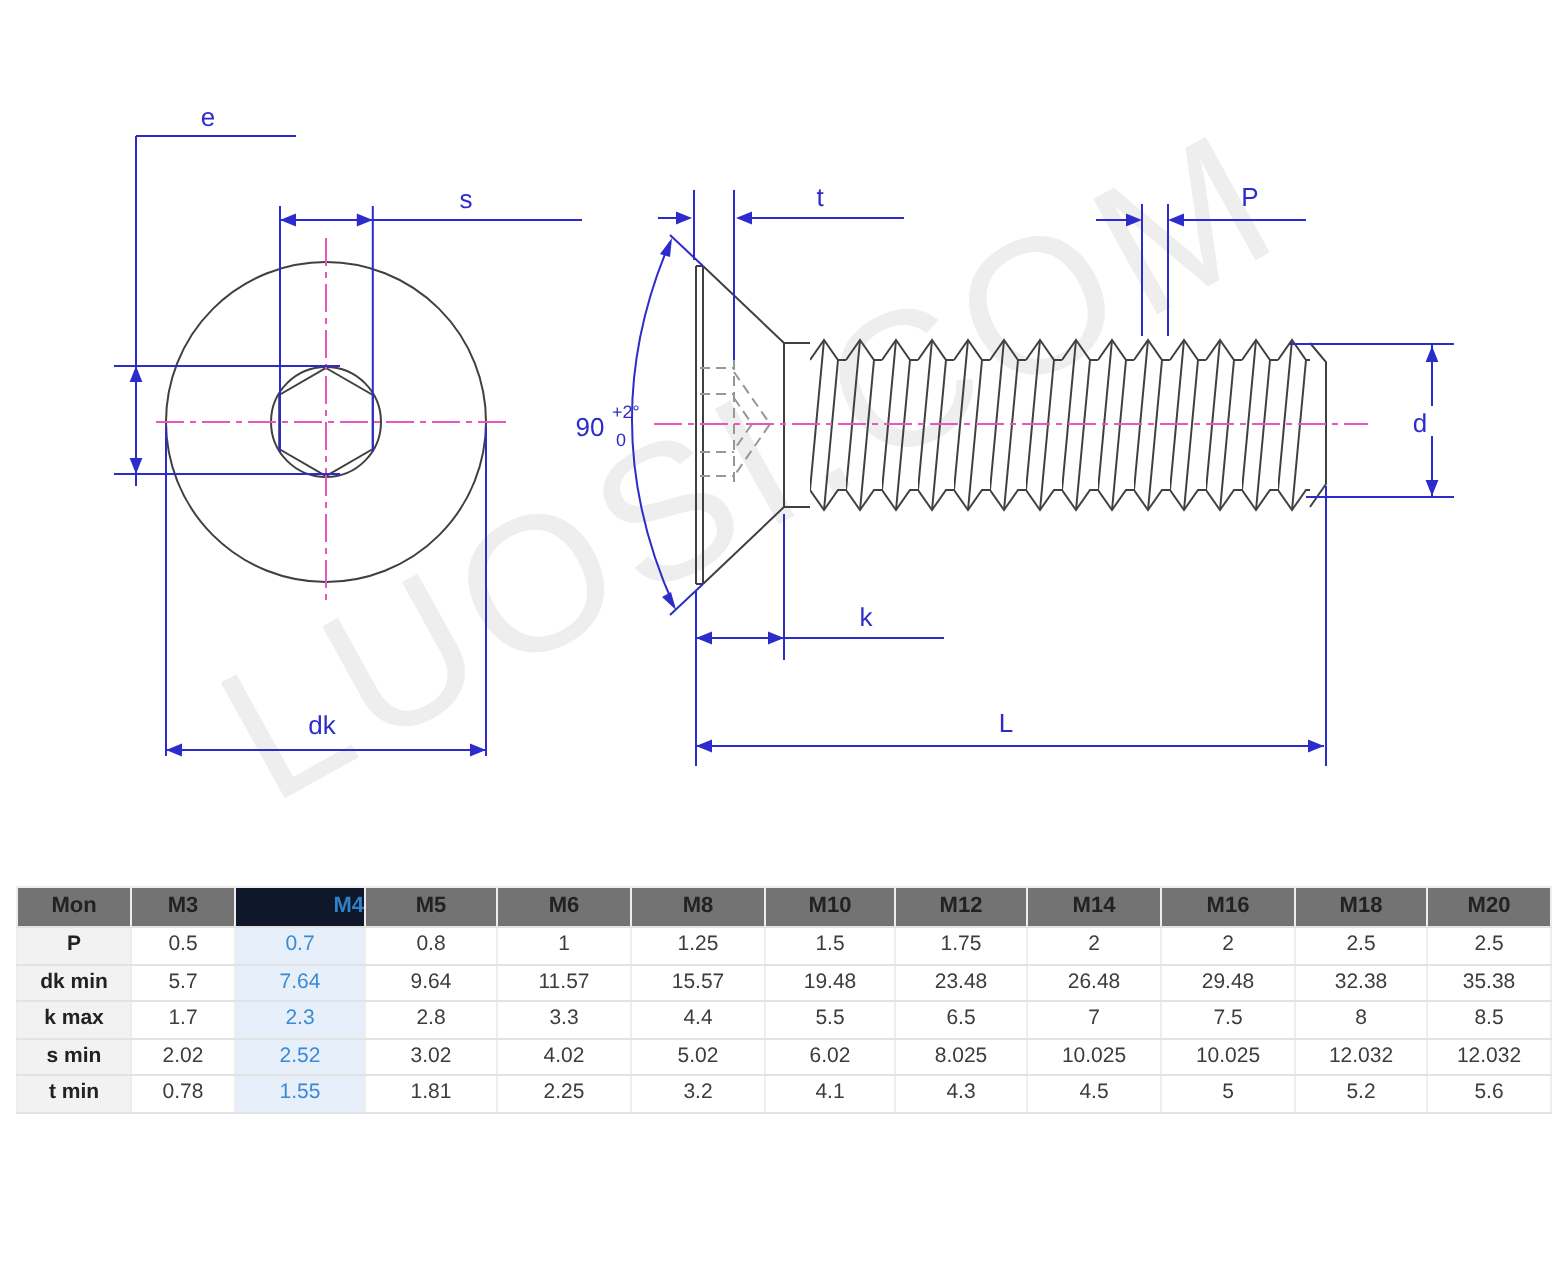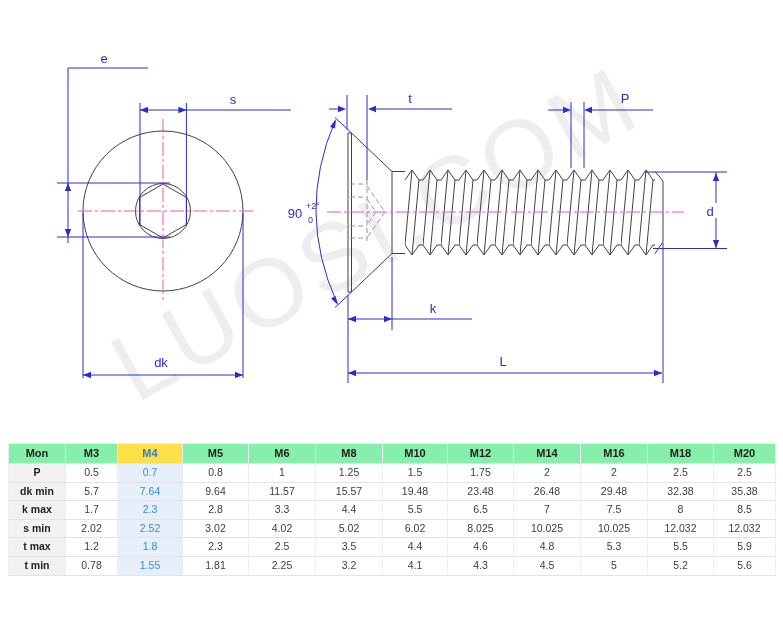--- a/index.html
+++ b/index.html
@@ -26,23 +26,23 @@
   
   .tablewrap{position:absolute;left:8px;top:443px;z-index:2;}
   table.spec{border-collapse:collapse;table-layout:fixed;background:#fff;}
   table.spec th,table.spec td{
     border:1px solid #ededed;border-bottom:1px solid #e3e3e3;
     text-align:center;vertical-align:middle;padding:0;
     font-size:10.5px;color:#3c3c3c;height:17.6px;line-height:17.6px;
     font-weight:normal;overflow:hidden;white-space:nowrap;
   }
   table.spec tr:first-child th{height:19px;line-height:19px;}
-  table.spec th.ch{background:#86efac;font-weight:bold;color:#222;font-size:11px;}
+  table.spec th.ch{background:#737373;font-weight:bold;color:#222;font-size:11px;}
   table.spec th.rh{background:#f2f2f2;font-weight:bold;color:#222;font-size:10.5px;}
-  table.spec th.hlh{background:#fde047;color:#2f80c6;}
+  table.spec th.hlh{background:#0f172a;color:#2f80c6;text-align:right;}
   table.spec td.hl{background:#e6effa;color:#3a8ad6;margin-left:12px;}
 </style>
 </head>
 <body>
 
 <div class="stage">
 
   <div class="watermark">LUOSI.COM</div>
 
   <svg class="draw" width="783" height="443" viewBox="0 0 783 443">
@@ -258,34 +258,20 @@
             <td>4.02</td>
             <td>5.02</td>
             <td>6.02</td>
             <td>8.025</td>
             <td>10.025</td>
             <td>10.025</td>
             <td>12.032</td>
             <td>12.032</td>
           </tr>
           <tr>
-            <th class="rh">t max</th>
-            <td>1.2</td>
-            <td class="hl">1.8</td>
-            <td>2.3</td>
-            <td>2.5</td>
-            <td>3.5</td>
-            <td>4.4</td>
-            <td>4.6</td>
-            <td>4.8</td>
-            <td>5.3</td>
-            <td>5.5</td>
-            <td>5.9</td>
-          </tr>
-          <tr>
             <th class="rh">t min</th>
             <td>0.78</td>
             <td class="hl">1.55</td>
             <td>1.81</td>
             <td>2.25</td>
             <td>3.2</td>
             <td>4.1</td>
             <td>4.3</td>
             <td>4.5</td>
             <td>5</td>

